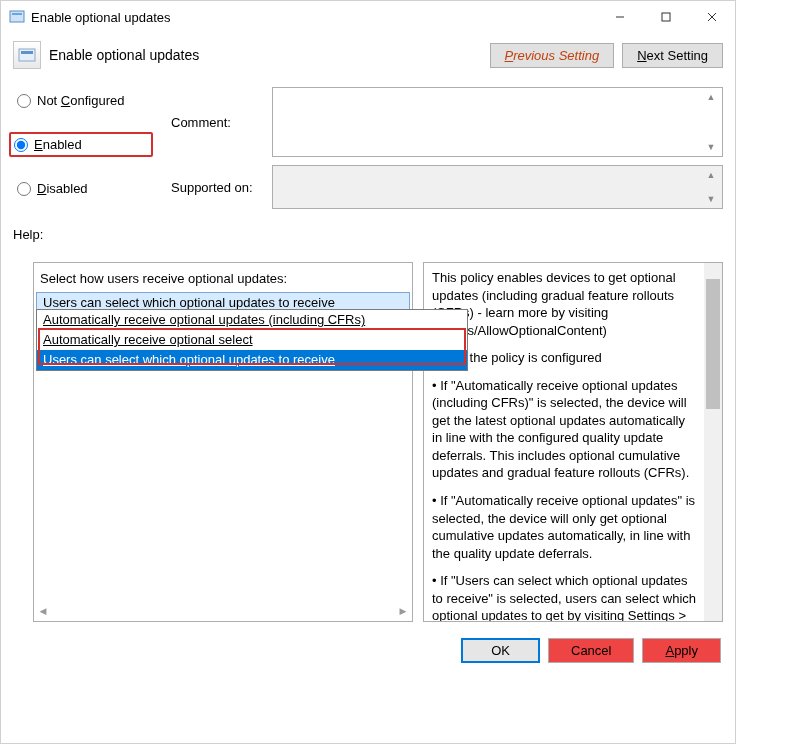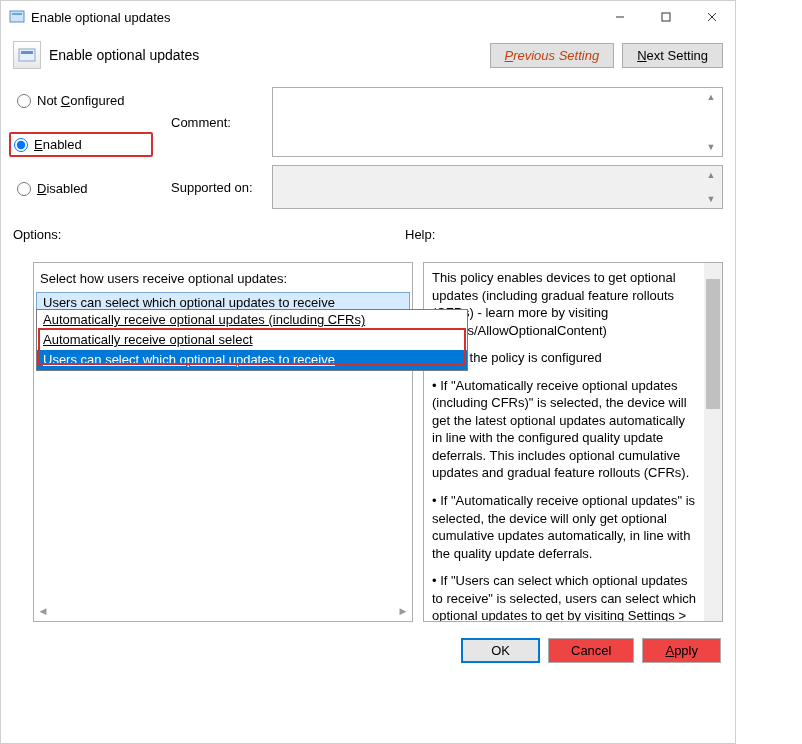--- a/index.html
+++ b/index.html
@@ -137,21 +137,20 @@
           <div class="scroll-arrows">
             <span class="scroll-arrow">▲</span>
             <span class="scroll-arrow">▼</span>
           </div>
         </div>
       </div>
     </div>
   </div>
 
   <div class="labels-row">
-    <div class="options-label-col"><span>Options:</span></div>
     <div><span>Help:</span></div>
   </div>
 
   <div class="panes">
 
     <div class="options-pane">
       <div class="options-inner">
         <div class="opt-label">Select how users receive optional updates:</div>
         <div class="dropdown-shown">Users can select which optional updates to receive</div>
         <div class="dropdown-list">

